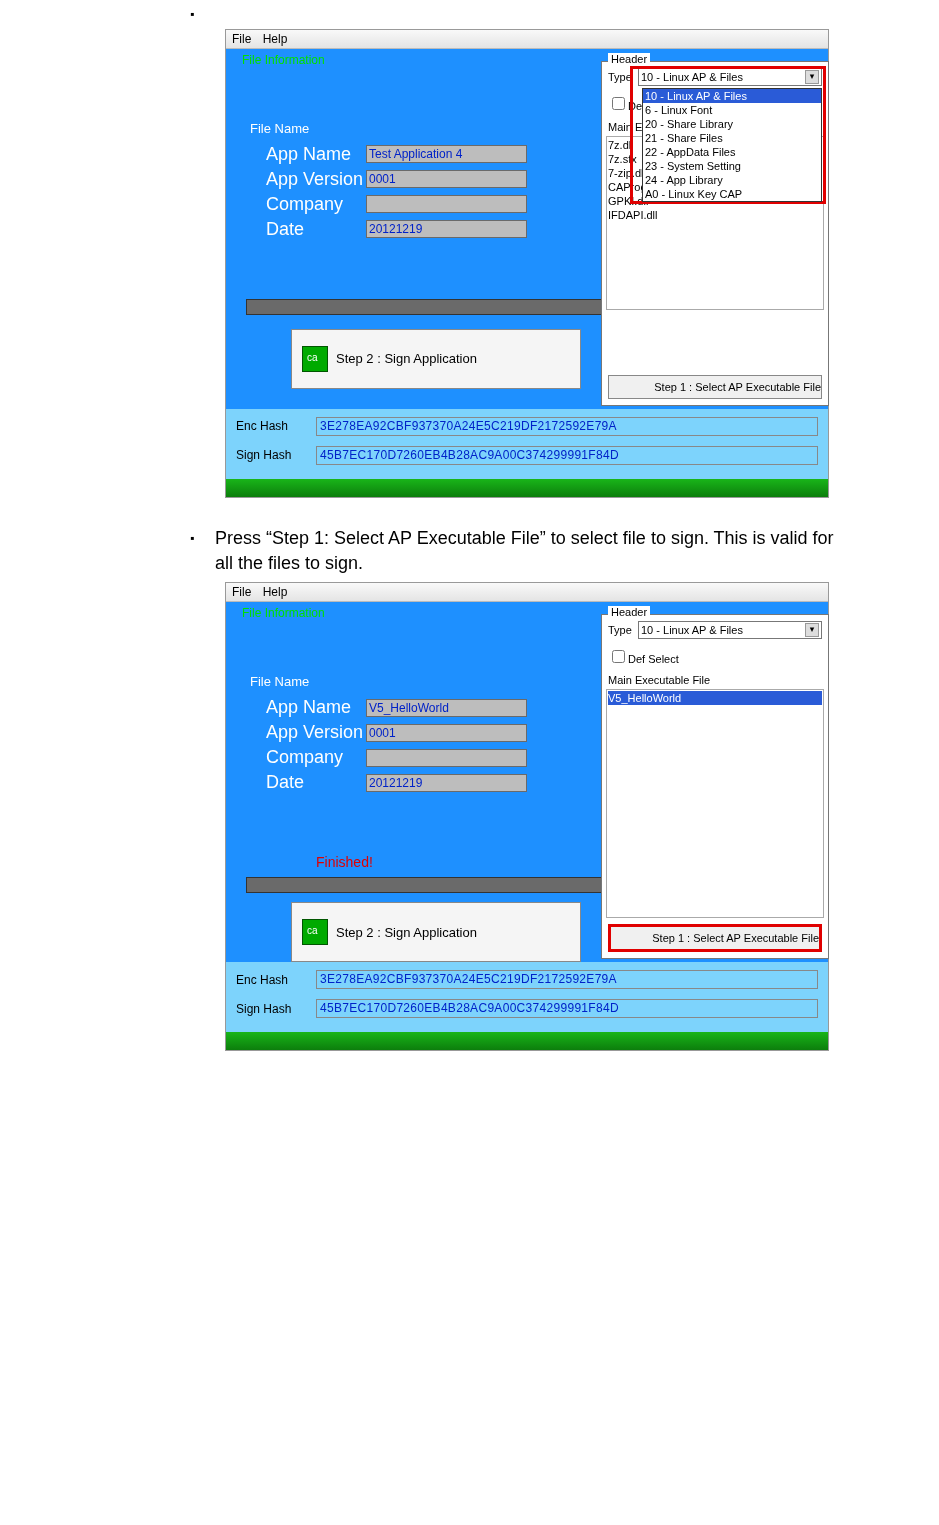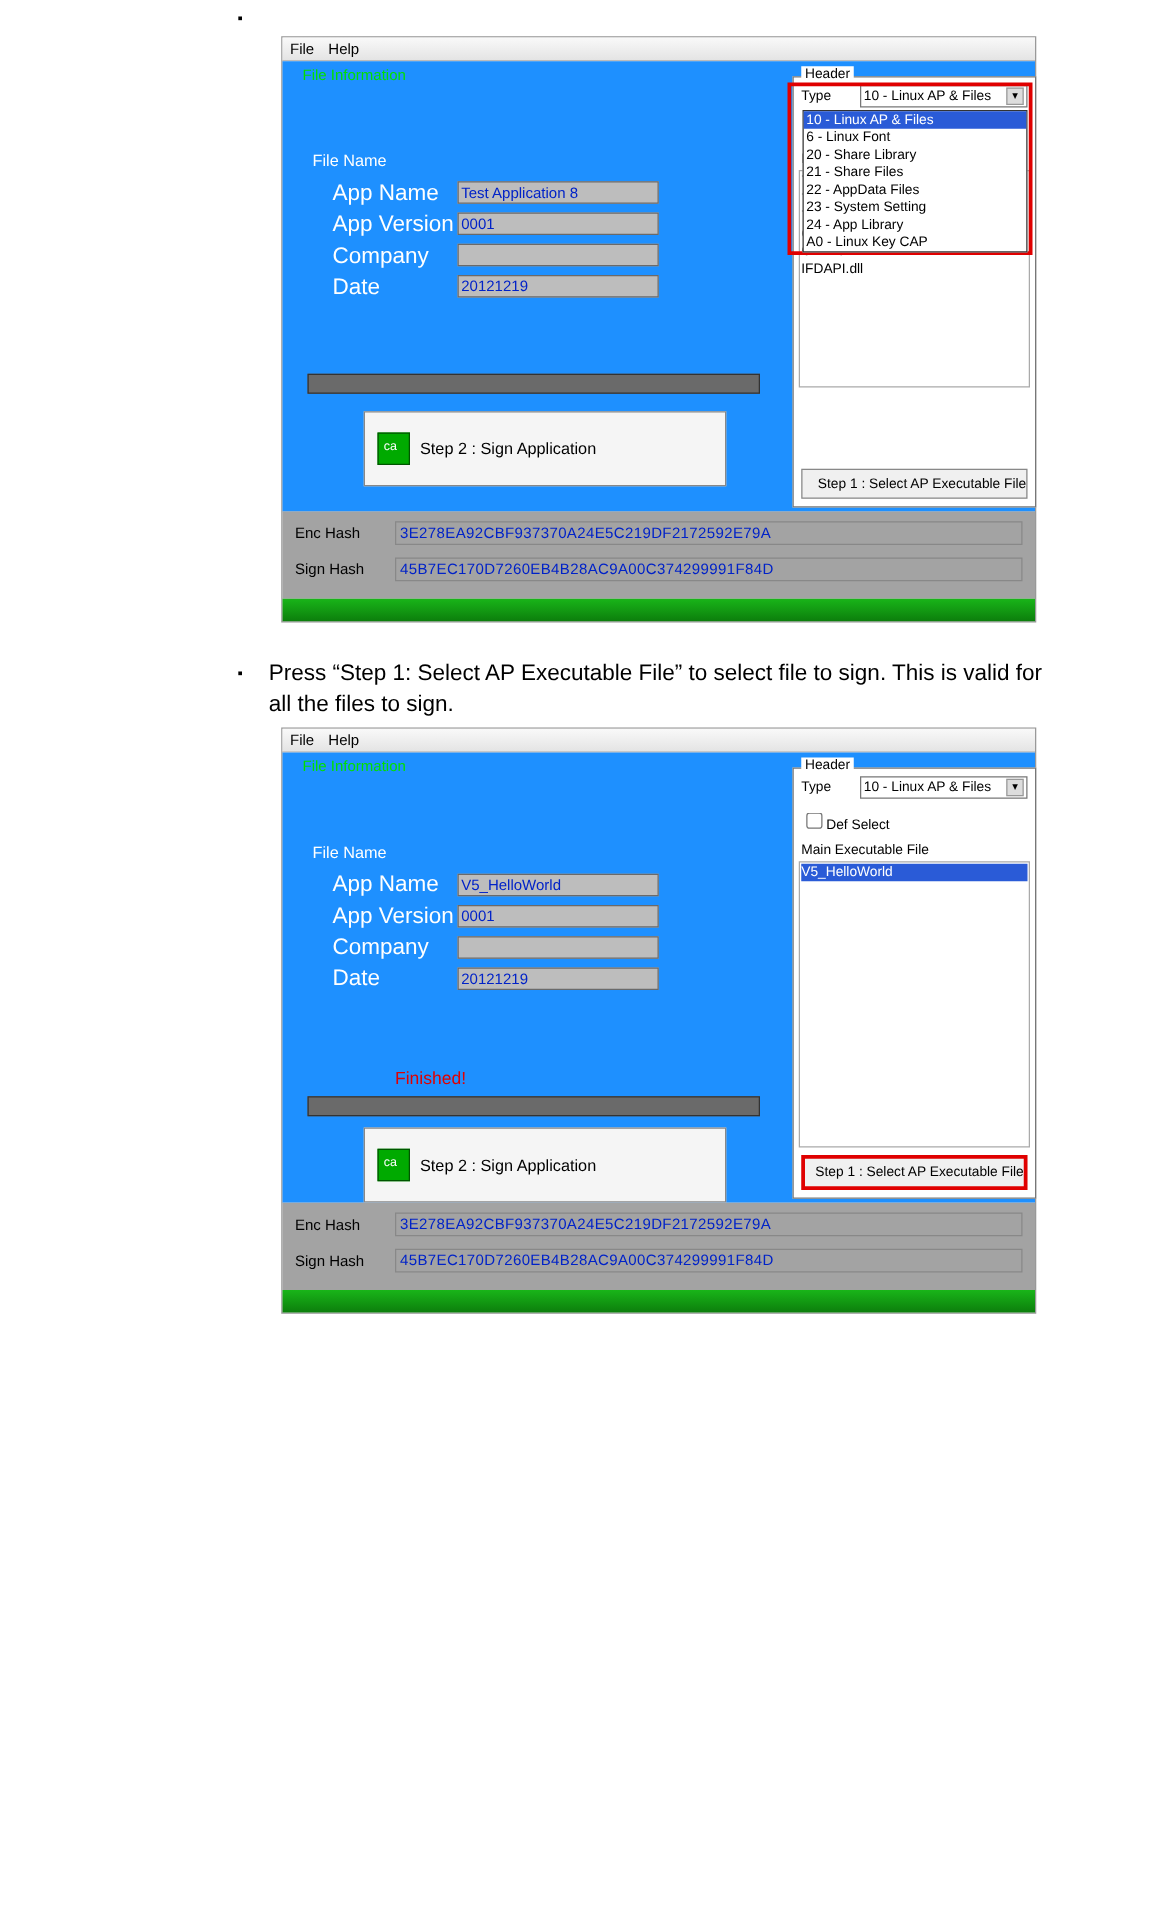--- a/index.html
+++ b/index.html
@@ -14,37 +14,37 @@
   .fileinfo-label{position:absolute;top:4px;left:16px;color:#00e000;font-size:12px}
   .filename-label{position:absolute;top:72px;left:24px;color:#fff;font-size:13px}
   .formrow{position:absolute;left:40px;display:flex;align-items:center}
   .formrow .lbl{width:100px;color:#fff;font-size:18px}
   .formrow .inp{width:155px;height:16px;background:#bdbdbd;border:1px solid #6a6a6a;color:#0022c8;font-size:12px;padding:0 2px;display:inline-block;line-height:16px;overflow:hidden}
   .progressbar{position:absolute;left:20px;top:250px;width:360px;height:14px;background:#6a6a6a;border:1px solid #333}
   .finished{position:absolute;left:90px;top:252px;color:#e00000;font-size:14px}
   .stepbtn{position:absolute;left:65px;top:280px;width:290px;height:60px;background:#f5f5f5;border:1px solid #888;display:flex;align-items:center;gap:8px;padding:0 10px;box-sizing:border-box;font-size:13px}
   .stepbtn .ico{width:24px;height:24px;background:#0a0;border:1px solid #050;position:relative;display:inline-block}
   .stepbtn .ico::after{content:"ca";color:#fff;font-size:10px;position:absolute;top:5px;left:4px}
-  .headerbox{position:absolute;top:12px;right:-1px;width:195px;height:345px;background:#fff;border:1px solid #777;box-sizing:border-box;font-size:11px}
+  .headerbox{position:absolute;top:12px;right:-1px;width:228px;height:345px;background:#fff;border:1px solid #777;box-sizing:border-box;font-size:11px}
   .headerbox .hdr-title{position:absolute;top:-9px;left:6px;background:#fff;padding:0 3px;font-size:11px}
-  .hrow{display:flex;align-items:center;margin:6px 6px 2px 6px;gap:17px}
+  .hrow{display:flex;align-items:center;margin:6px 6px 2px 6px;gap:0}
   .hrow .lbl2{width:30px}
   .typeselect{flex:1;height:16px;border:1px solid #777;background:#fff;display:flex;align-items:center;justify-content:space-between;padding:0 2px;font-size:11px}
   .typeselect .arrow{width:12px;height:12px;background:#ddd;border:1px solid #999;font-size:9px;text-align:center;line-height:11px}
   .cbwrap{margin:8px 6px;font-size:11px}
   .cbwrap input{margin-right:3px}
   .mainexec{margin:3px 6px;font-size:11px}
   .filelist{margin:2px 4px;height:170px;border:1px solid #aaa;overflow:hidden;font-size:11px;padding:1px;background:#fff}
   .filelist div{white-space:nowrap;line-height:14px}
   .step1btn{position:absolute;bottom:6px;left:6px;right:6px;height:22px;border:1px solid #888;background:#f0f0f0;font-size:11px;text-align:right;line-height:22px}
   .redbox{border:3px solid #e00000 !important;position:absolute}
   .dropdown{position:absolute;top:26px;right:6px;width:178px;border:1px solid #333;background:#fff;font-size:11px;z-index:5}
   .dropdown .dselected{background:#2a5bd7;color:#fff;padding:0 2px;line-height:14px}
   .dropdown div{padding:0 2px;line-height:14px;white-space:nowrap}
-  .hashpanel{background:#a3a3a3;padding:8px 10px 4px 10px}
+  .hashpanel{background:#7dd3fc;padding:8px 10px 4px 10px}
   .hashrow{display:flex;align-items:center;margin-bottom:10px}
   .hashrow .hlbl{width:80px;font-size:12px}
   .hashrow .hval{flex:1;height:17px;border:1px solid #888;color:#0022c8;font-size:12px;padding:0 3px;line-height:17px;letter-spacing:0.3px}
   .greenbar{height:18px;background:linear-gradient(#19b519,#0c7e0c)}
   .footer{position:absolute;bottom:25px;left:70px;right:50px;display:flex;justify-content:space-between;font-size:17px}
   .footer .pgnum b{font-weight:bold}
 </style>
 </head>
 <body>
 <div class="page">
@@ -56,21 +56,21 @@
 <div class="win">
   <div class="menubar">
     <span class="underline-first">File</span>
     <span class="underline-first">Help</span>
   </div>
   <div class="bluepanel">
     <div class="fileinfo-label">File Information</div>
     <div class="filename-label">File Name</div>
     <div class="formrow" style="top:95px">
       <span class="lbl">App Name</span>
-      <span class="inp">Test Application 8</span>
+      <span class="inp">Test Application 4</span>
     </div>
     <div class="formrow" style="top:120px">
       <span class="lbl">App Version</span>
       <span class="inp">0001</span>
     </div>
     <div class="formrow" style="top:145px">
       <span class="lbl">Company</span>
       <span class="inp"></span>
     </div>
     <div class="formrow" style="top:170px">

